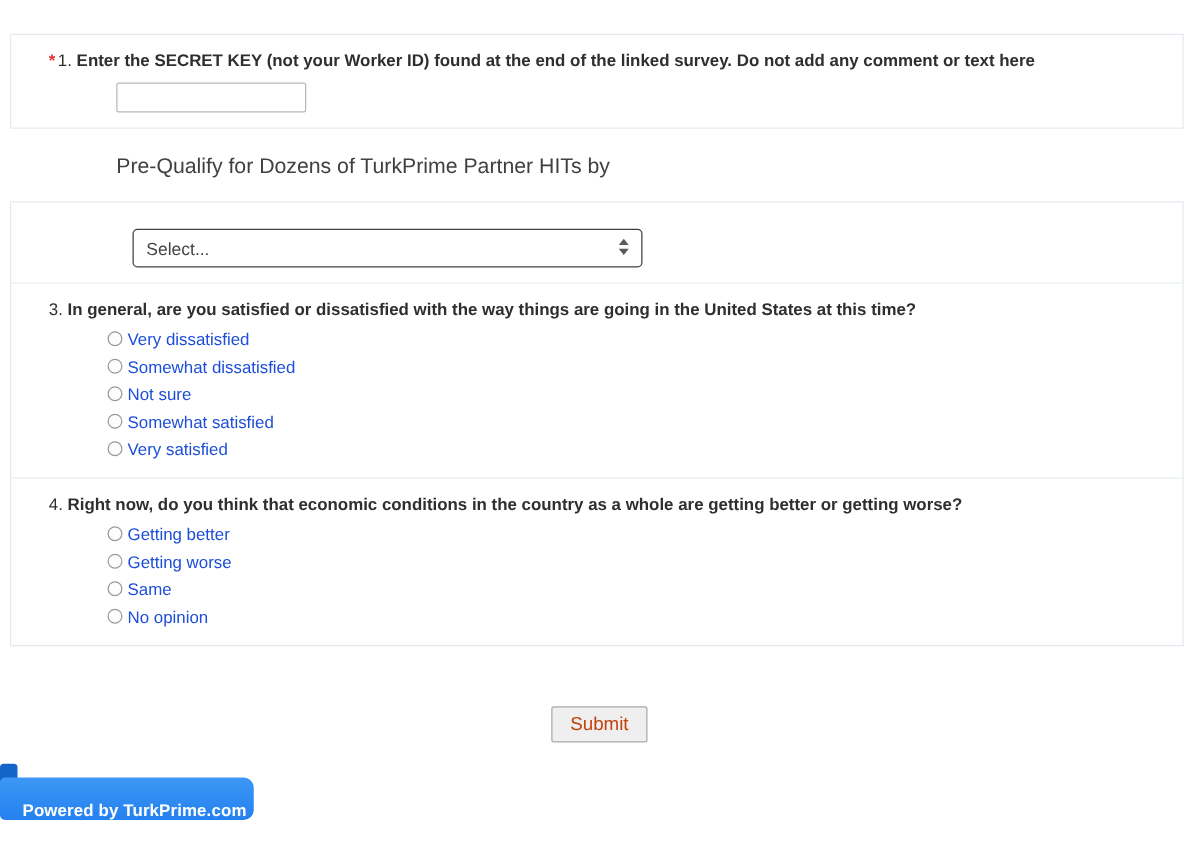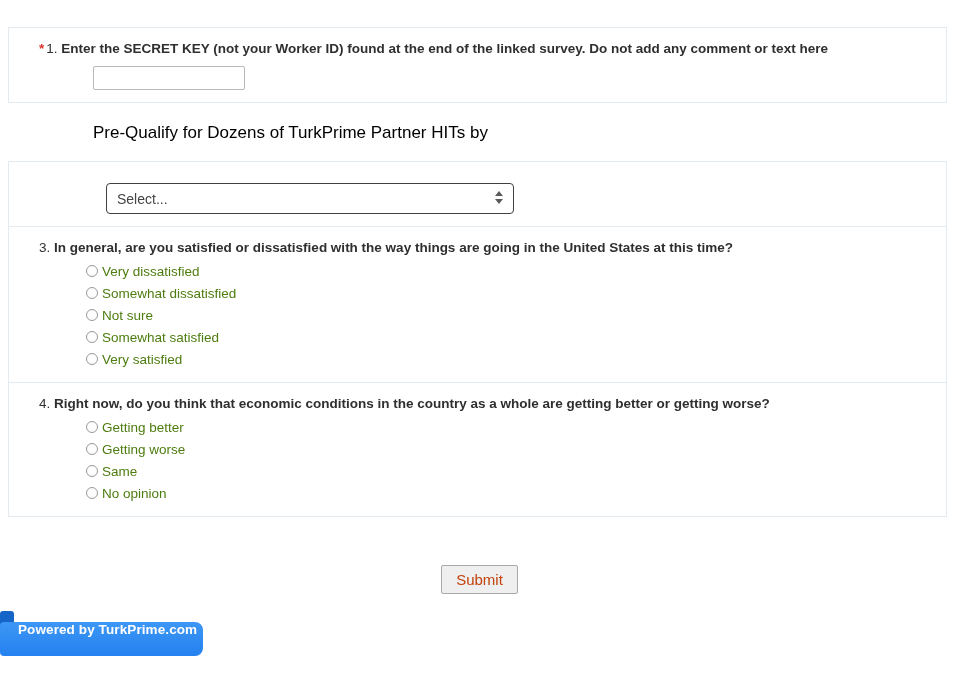--- a/index.html
+++ b/index.html
@@ -70,21 +70,21 @@
     padding: 2px 4px;
     color: #333;
     outline: none;
   }
 
   
   .intro {
     padding: 18px 0 16px 85px;
     font-size: 17px;
     line-height: 24px;
-    color: #000000;
+    color: #404040;
     font-weight: normal;
   }
   .intro b { font-weight: bold; }
 
   
   .select-shell {
     position: relative;
     width: 408px;
     height: 31px;
     margin-left: 81px;
@@ -137,21 +137,21 @@
     border: 1px solid #9a9a9a;
     border-radius: 50%;
     background: #fdfdfd;
     box-sizing: border-box;
     flex: 0 0 auto;
     margin-right: 4px;
   }
   .radio-text {
     font-size: 13.5px;
     line-height: 17px;
-    color: #4d7c0f;
+    color: #1d4ed8;
   }
 
   
   .submit-row {
     position: absolute;
     left: 0;
     top: 565px;
     width: 959px;
     text-align: center;
   }
@@ -185,21 +185,21 @@
   }
   .ribbon .body {
     position: absolute;
     left: 0;
     top: 11px;
     width: 203px;
     height: 34px;
     background: linear-gradient(180deg, #3d97f5 0%, #2481ef 100%);
     border-radius: 4px 8px 8px 4px;
     display: flex;
-    align-items: flex-start;
+    align-items: flex-end;
   }
   .ribbon .label {
     color: #ffffff;
     font-size: 13.5px;
     font-weight: bold;
     padding-left: 18px;
     letter-spacing: 0.1px;
   }
 </style>
 </head>

